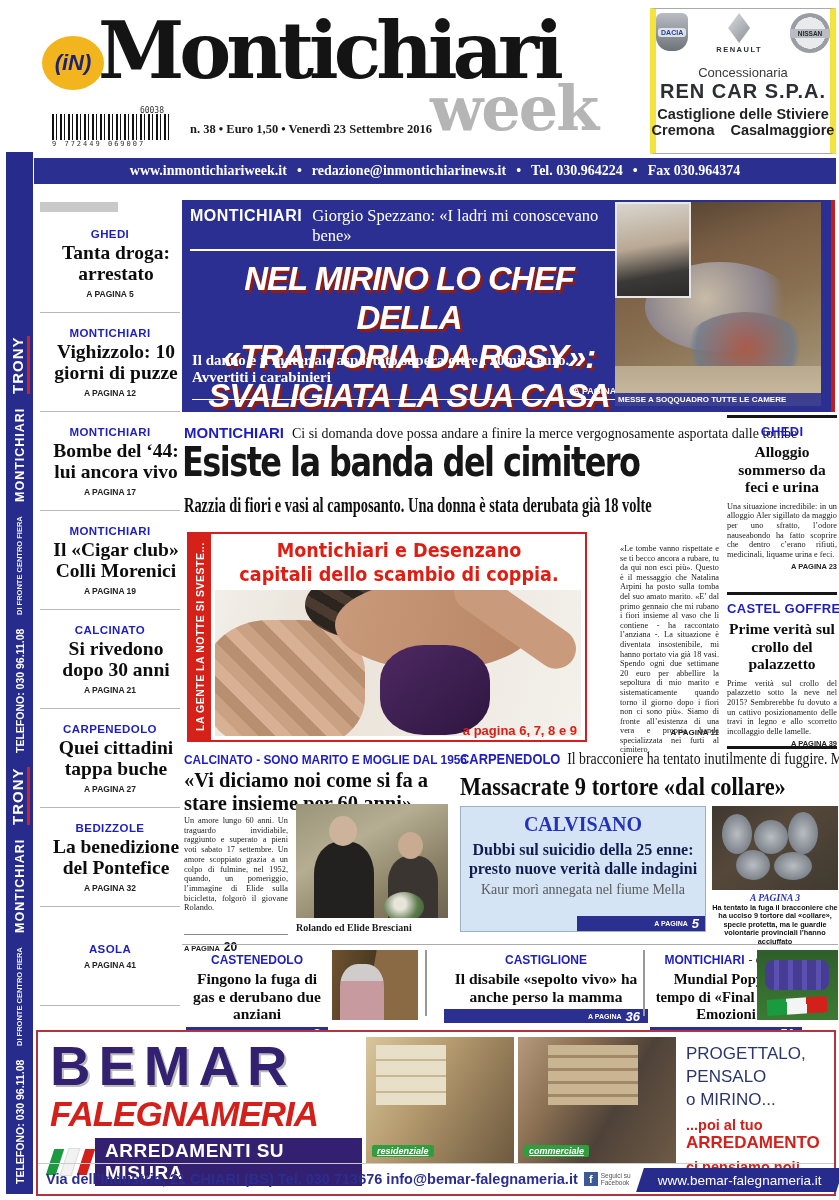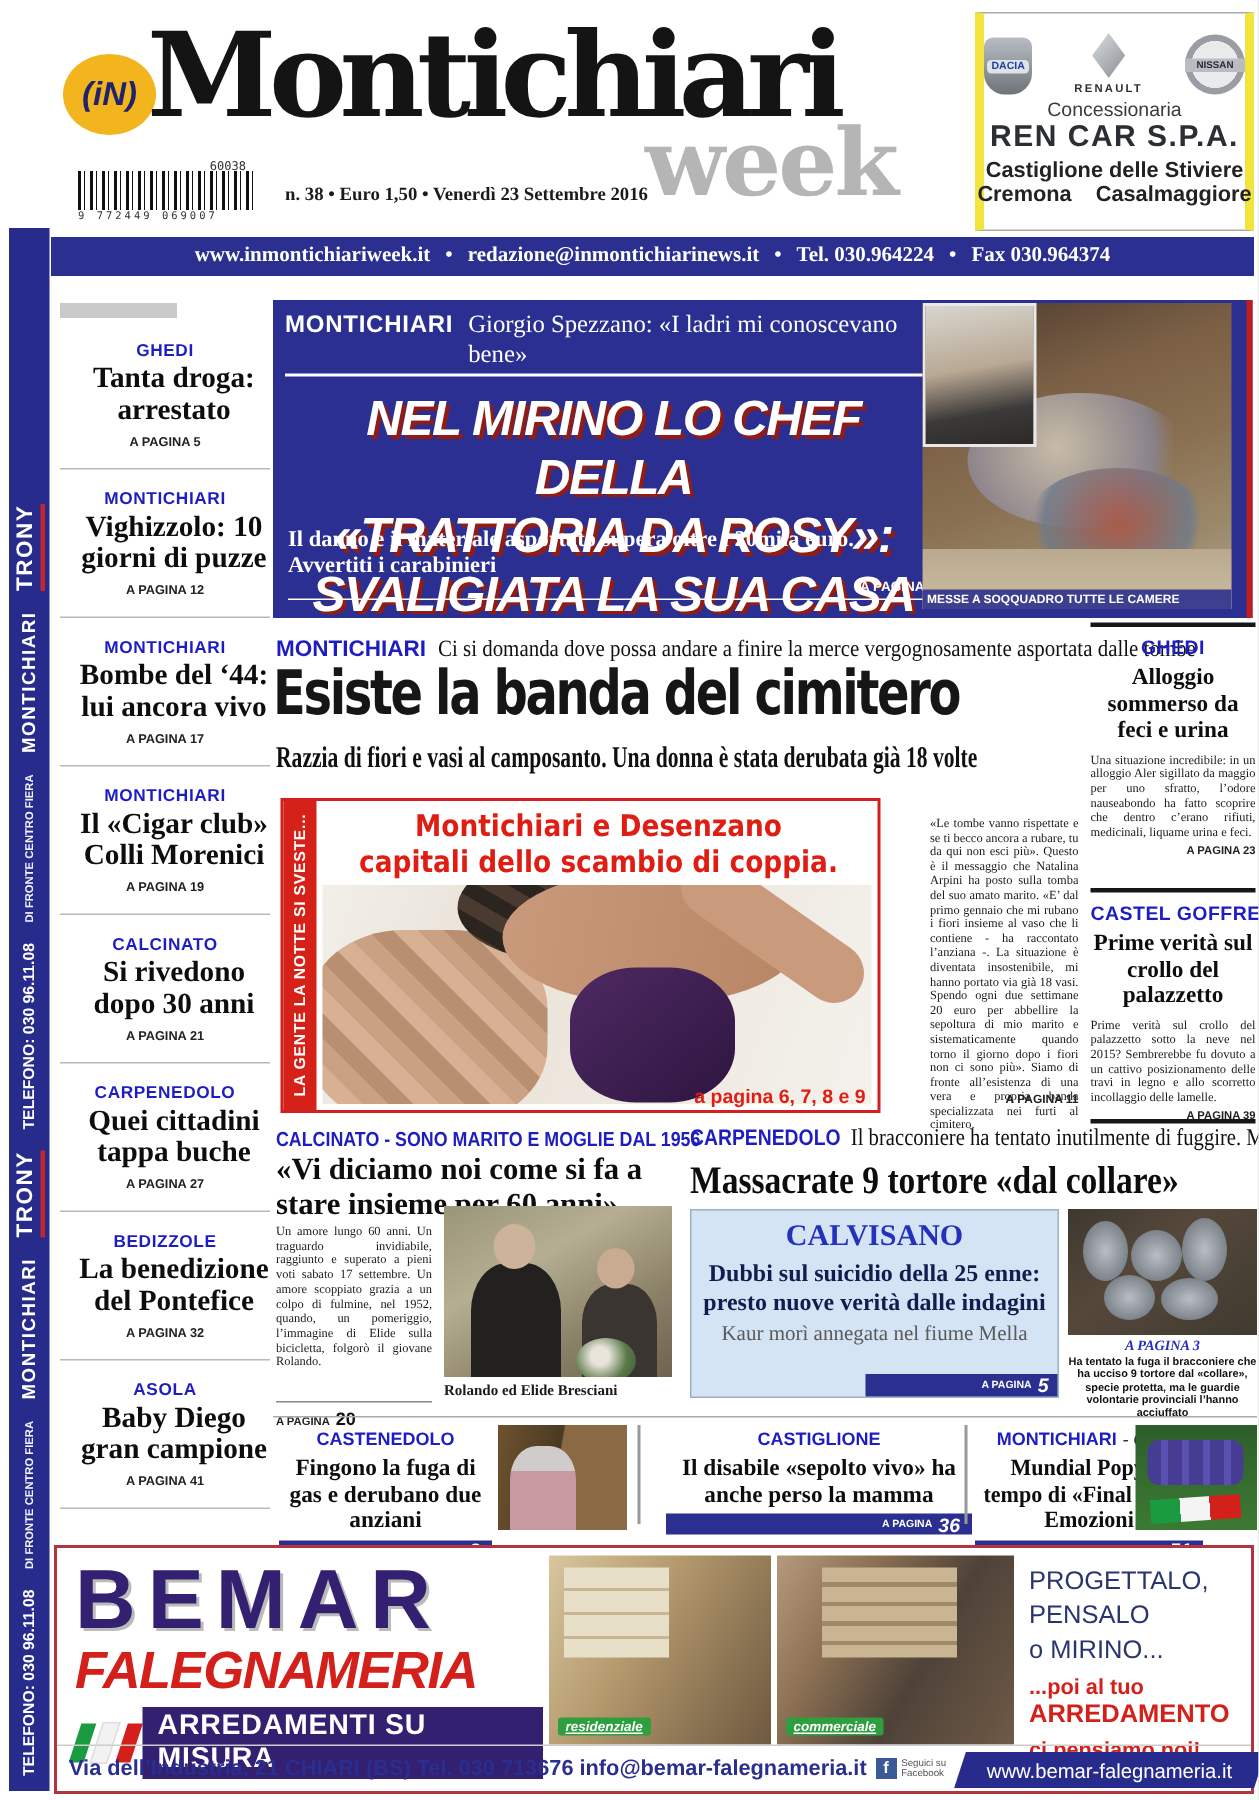--- a/index.html
+++ b/index.html
@@ -20,21 +20,21 @@
   #barcode-bars{position:absolute;left:0;top:8px;width:118px;height:26px;
     background:repeating-linear-gradient(90deg,#111 0 2px,#fff 2px 4px,#111 4px 5px,#fff 5px 8px);}
   #barcode-top{position:absolute;right:6px;top:0;font:8px "DejaVu Sans Mono",monospace;color:#333;}
   #barcode-digits{position:absolute;left:0;top:34px;font:7px "DejaVu Sans Mono",monospace;color:#333;letter-spacing:2px;}
   #issue-line{left:190px;top:122px;font-weight:bold;font-size:12.5px;color:#1a1a1a;}
 
   
   #dealer-ad{left:650px;top:8px;width:186px;height:146px;background:#fff;box-sizing:border-box;
     border:1px solid #aaa;border-left:6px solid #f2e43c;border-right:6px solid #f2e43c;
     text-align:center;padding-top:4px;}
-  #dealer-logos{display:flex;justify-content:center;align-items:flex-end;gap:28px;height:50px;}
+  #dealer-logos{display:flex;justify-content:center;align-items:flex-start;gap:28px;height:50px;}
   #dacia-logo{width:40px;height:38px;background:linear-gradient(#b9bdc3,#6e737a);
     border-radius:6px 6px 14px 14px;display:flex;align-items:center;justify-content:center;}
   #dacia-logo span{background:#dfe2e6;border-radius:3px;padding:1px 3px;
     font:bold 7px "Liberation Sans",sans-serif;color:#1d3e9e;}
   #renault-wrap{display:flex;flex-direction:column;align-items:center;gap:2px;}
   #renault-diamond{width:22px;height:30px;background:linear-gradient(135deg,#d9dce0,#8c9096);
     clip-path:polygon(50% 0,100% 50%,50% 100%,0 50%);}
   #renault-text{font:bold 7.5px "Liberation Sans",sans-serif;letter-spacing:1.5px;color:#2b2e33;}
   #nissan-logo{width:40px;height:40px;border-radius:50%;background:radial-gradient(#e8eaec 55%,#9a9ea4 56% 72%,#c7cace 73%);
     display:flex;align-items:center;justify-content:center;}
@@ -340,21 +340,20 @@
       <span class="ttl">Quei cittadini tappa buche</span>
       <span class="pg">A PAGINA 27</span>
     </div>
     <div class="brief">
       <span class="sec">BEDIZZOLE</span>
       <span class="ttl">La benedizione del Pontefice</span>
       <span class="pg">A PAGINA 32</span>
     </div>
     <div class="brief">
       <span class="sec">ASOLA</span>
-      <span class="ttl">Baby Diego gran campione</span>
       <span class="pg">A PAGINA 41</span>
     </div>
   </div>
 
   <div class="abs" id="lead-box">
     <div id="lead-kicker-row">
       <span id="lead-section" class="sans">MONTICHIARI</span>
       <span id="lead-kicker">Giorgio Spezzano: «I ladri mi conoscevano bene»</span>
     </div>
     <div id="lead-headline">

